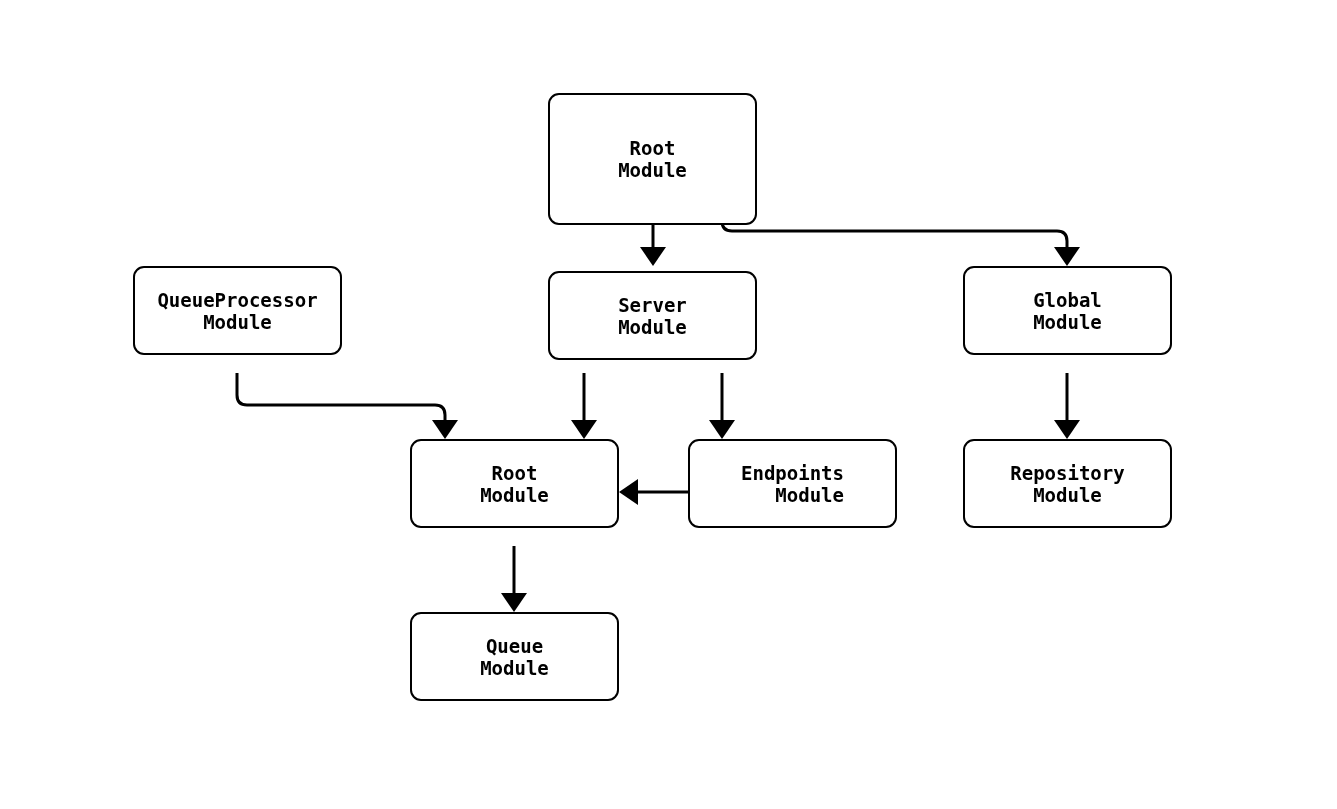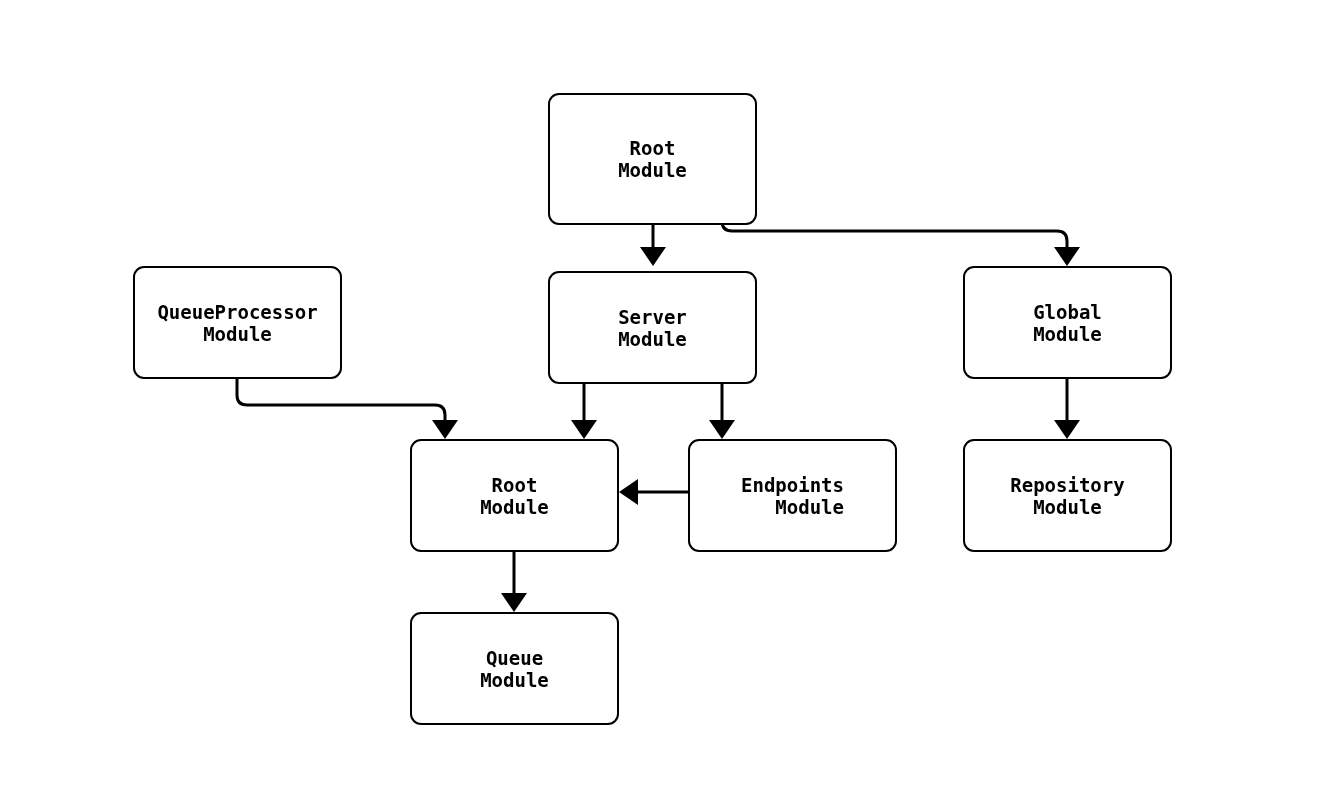--- a/index.html
+++ b/index.html
@@ -28,21 +28,21 @@
     stroke: #000000;
     stroke-width: 3;
   }
   .edges-layer polygon {
     fill: #000000;
     stroke: none;
   }
   .node {
     position: absolute;
     width: 209px;
-    height: 113px;
+    height: 89px;
     box-sizing: border-box;
     background: #ffffff;
     border: 2.7px solid #000000;
     border-radius: 11px;
     display: flex;
     align-items: center;
     justify-content: center;
     text-align: center;
   }
   .node .label {

